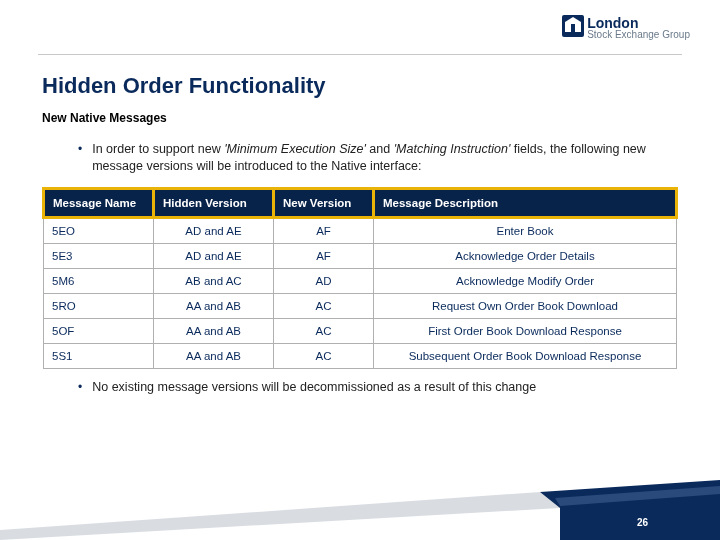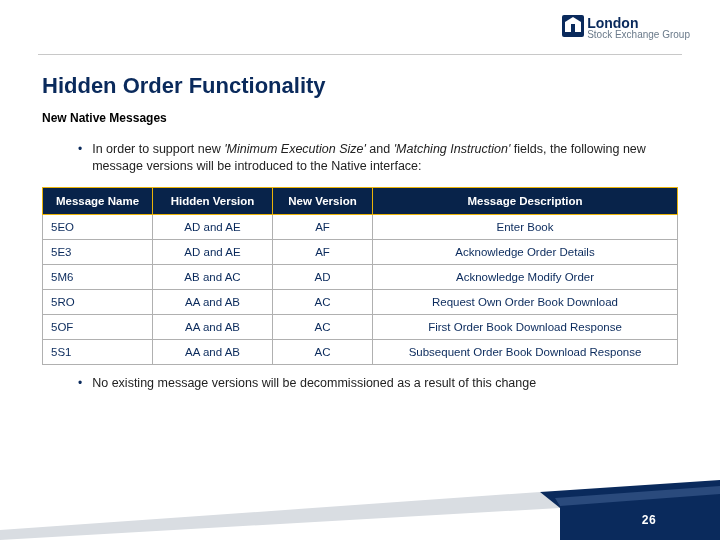--- a/index.html
+++ b/index.html
@@ -75,47 +75,46 @@
     width: 100%;
     margin-top: 4px;
     margin-bottom: 10px;
     font-size: 11.5px;
   }
   th {
     background: #08234a;
     color: #fff;
     font-weight: bold;
     padding: 7px 8px;
-    border: 1px solid #eab308;
-    text-align: center;
+    border: 3px solid #eab308;
+    text-align: left;
   }
   td {
     border: 1px solid #b0b0b0;
     padding: 6px 8px;
     text-align: center;
     color: #0a2a5c;
   }
   td.msgname { text-align: left; padding-left: 8px; }
   .footer-decoration {
     position: absolute;
     bottom: 0;
     left: 0;
     right: 0;
     height: 60px;
     pointer-events: none;
   }
   .page-num {
     position: absolute;
-    right: 64px;
+    right: 72px;
     bottom: 12px;
     color: #fff;
-    font-size: 12px;
+    font-size: 10px;
     font-weight: bold;
     z-index: 5;
-    font-family: Liberation Mono, monospace;
   }
   .em { font-style: italic; }
 </style>
 </head>
 <body>
 
 <div class="header">
   <div class="logo-block">
     <span>
       <svg width="28" height="28" viewBox="0 0 28 28">

